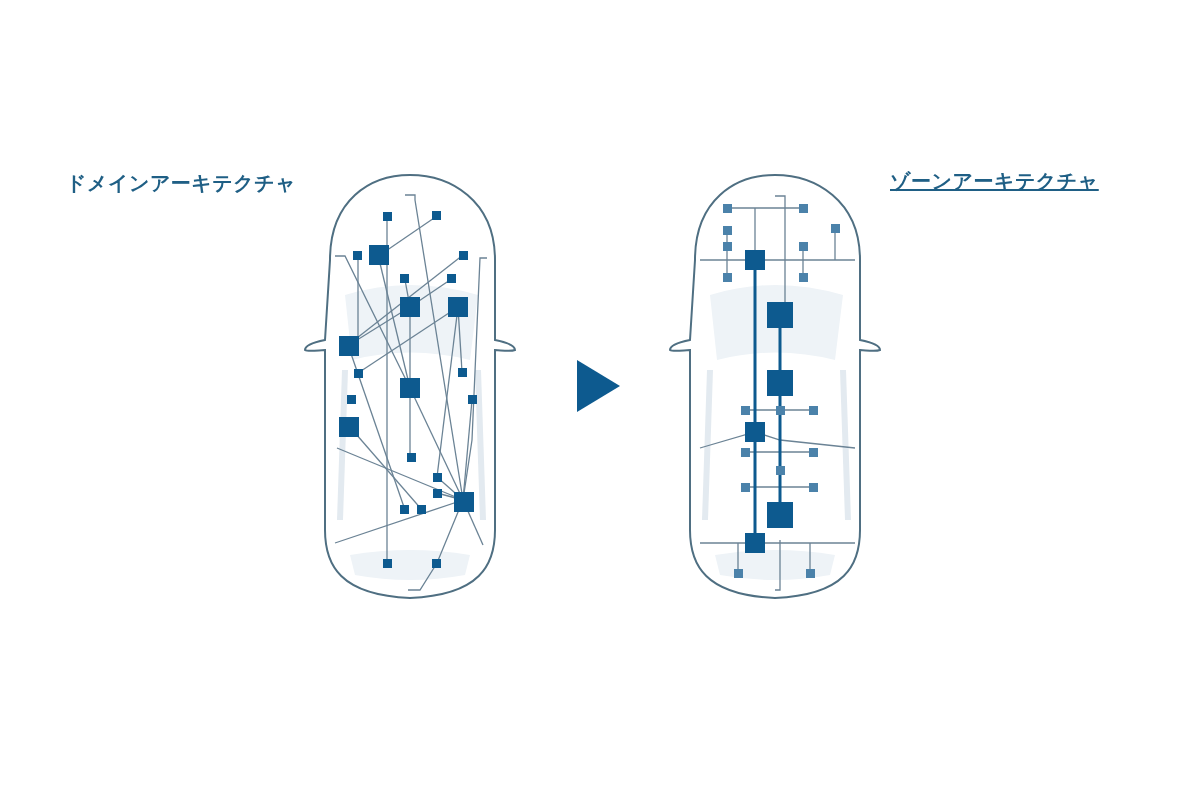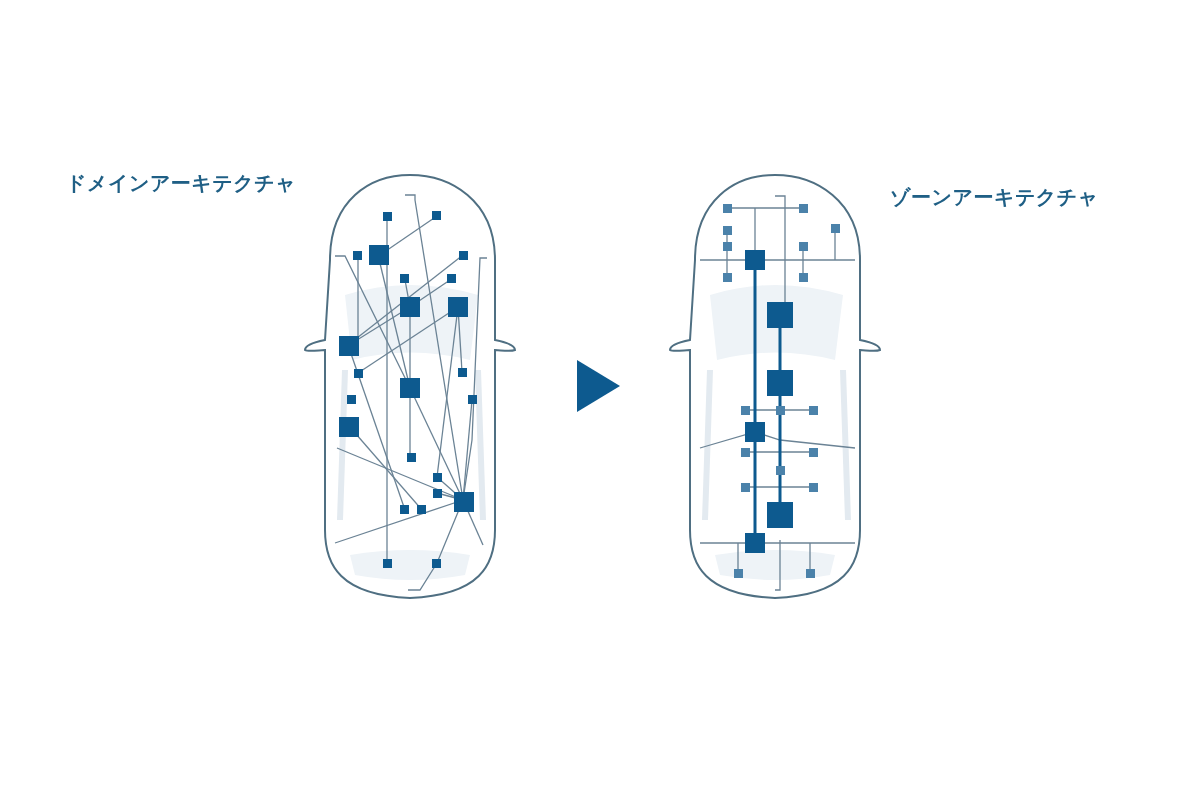--- a/index.html
+++ b/index.html
@@ -1,19 +1,19 @@
 <!DOCTYPE html>
 <html><head>
 <meta charset="utf-8">
 <style>
   html, body { margin:0; padding:0; background:#ffffff; }
   body { width:1200px; height:800px; position:relative; overflow:hidden; font-family:"DejaVu Sans", sans-serif; }
   .title { position:absolute; font-weight:bold; font-size:20px; color:#1f5f85; letter-spacing:0.5px; }
   #title-left { left:66px; top:170px; }
-  #title-right { left:890px; top:184px; }
+  #title-right { left:890px; top:168px;text-decoration:underline; }
   svg { position:absolute; left:0; top:0; }
 </style>
 </head>
 <body>
 
 <div class="title" id="title-left">ドメインアーキテクチャ</div>
 <div class="title" id="title-right">ゾーンアーキテクチャ</div>
 
 <svg width="1200" height="800" viewBox="0 0 1200 800">
 

